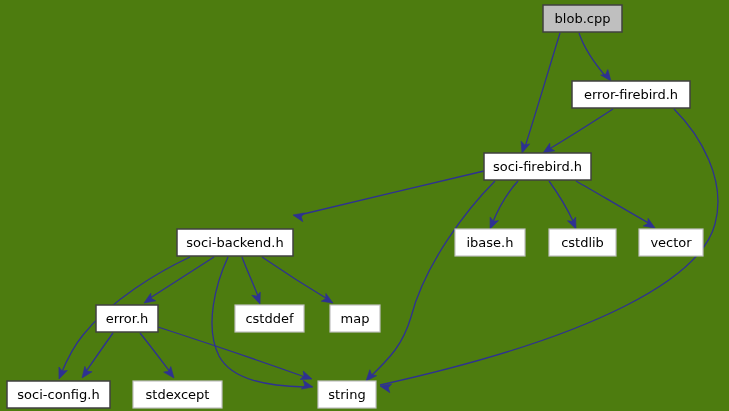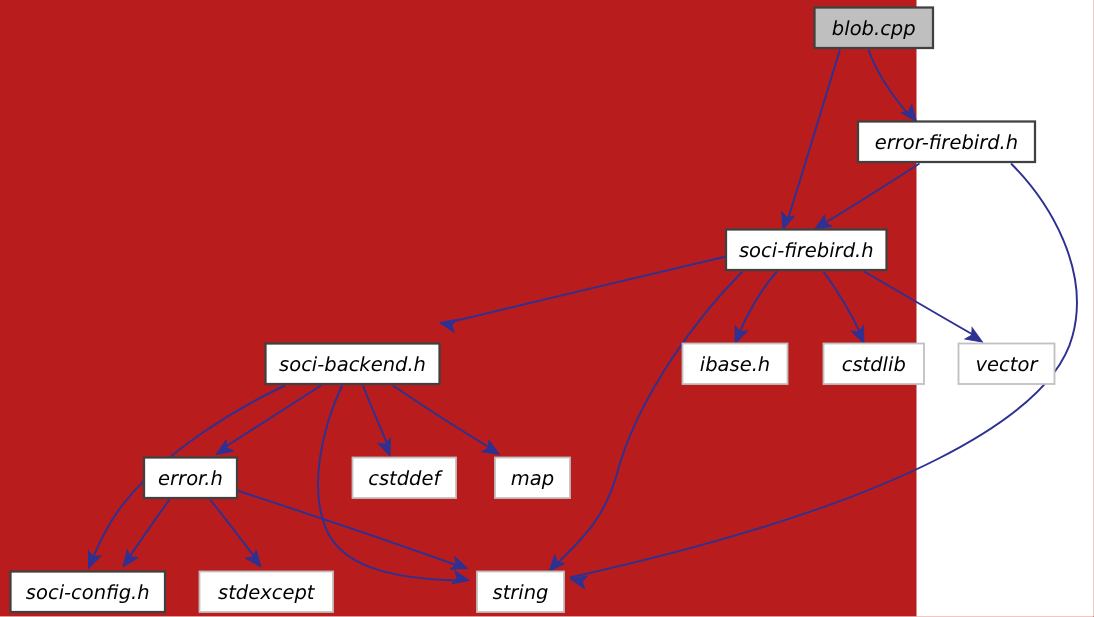--- a/index.html
+++ b/index.html
@@ -1,18 +1,18 @@
 <!DOCTYPE html>
 <html><head>
 <meta charset="utf-8">
 <style>
   html,body{margin:0;padding:0;background:#ffffff;}
   body{width:729px;height:411px;overflow:hidden;
        font-family:"DejaVu Sans","Liberation Sans",sans-serif;}
-  #graph{position:relative;width:611px;height:411px;background:#b91c1c;font-style:italic;}
+  #graph{position:relative;width:729px;height:411px;background:#4d7c0f;}
   svg{display:block;}
   .node-label{font-size:13px;fill:#000;text-anchor:middle;dominant-baseline:middle;
               font-family:"DejaVu Sans","Liberation Sans",sans-serif;}
   .edge{fill:none;stroke:#2e3192;stroke-width:1.3;}
   .arrowhead{fill:#2e3192;stroke:#2e3192;stroke-width:0.6;}
   .box-root{fill:#bfbfbf;stroke:#404040;stroke-width:1.5;}
   .box-local{fill:#ffffff;stroke:#404040;stroke-width:1.5;}
   .box-system{fill:#ffffff;stroke:#c0c0c0;stroke-width:1.2;}
 </style>
 </head>

